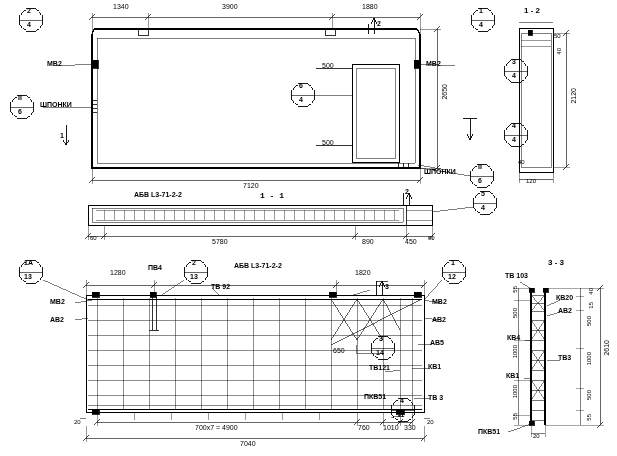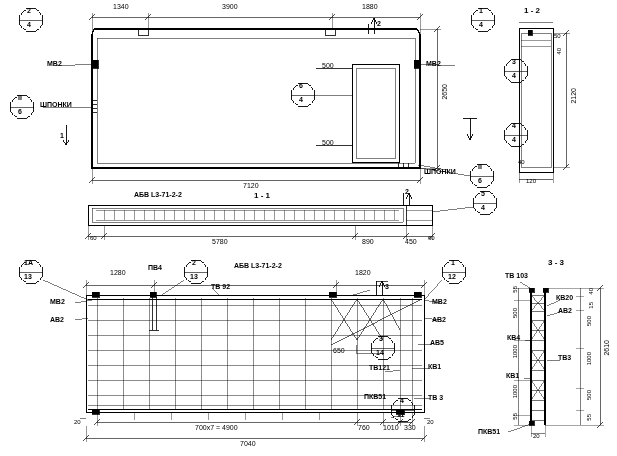--- a/index.html
+++ b/index.html
@@ -263,21 +263,21 @@
 <div class="lbl vert" style="left:570px;top:88px;">2120</div>
 <div class="lbl s6" style="left:554px;top:33px;">50</div>
 <div class="lbl s6 vert" style="left:556px;top:48px;">40</div>
 <div class="lbl s6" style="left:526px;top:178px;">120</div>
 <div class="lbl s6" style="left:518px;top:159px;">40</div>
 <div class="lbl b" style="left:512px;top:58px;">3</div>
 <div class="lbl b" style="left:512px;top:72px;">4</div>
 <div class="lbl b" style="left:512px;top:122px;">4</div>
 <div class="lbl b" style="left:512px;top:136px;">4</div>
 
-<div class="lbl b s8" style="left:254px;top:191px;">1 - 1</div>
+<div class="lbl b s8" style="left:260px;top:191px;font-family:Liberation Mono, monospace;">1 - 1</div>
 <div class="lbl b" style="left:134px;top:191px;">АБВ L3-71-2-2</div>
 <div class="lbl s6" style="left:90px;top:235px;">60</div>
 <div class="lbl" style="left:212px;top:238px;">5780</div>
 <div class="lbl" style="left:362px;top:238px;">890</div>
 <div class="lbl" style="left:405px;top:238px;">450</div>
 <div class="lbl s6" style="left:428px;top:235px;">60</div>
 <div class="lbl b" style="left:481px;top:190px;">5</div>
 <div class="lbl b" style="left:481px;top:204px;">4</div>
 <div class="lbl b" style="left:405px;top:188px;">2</div>
 

